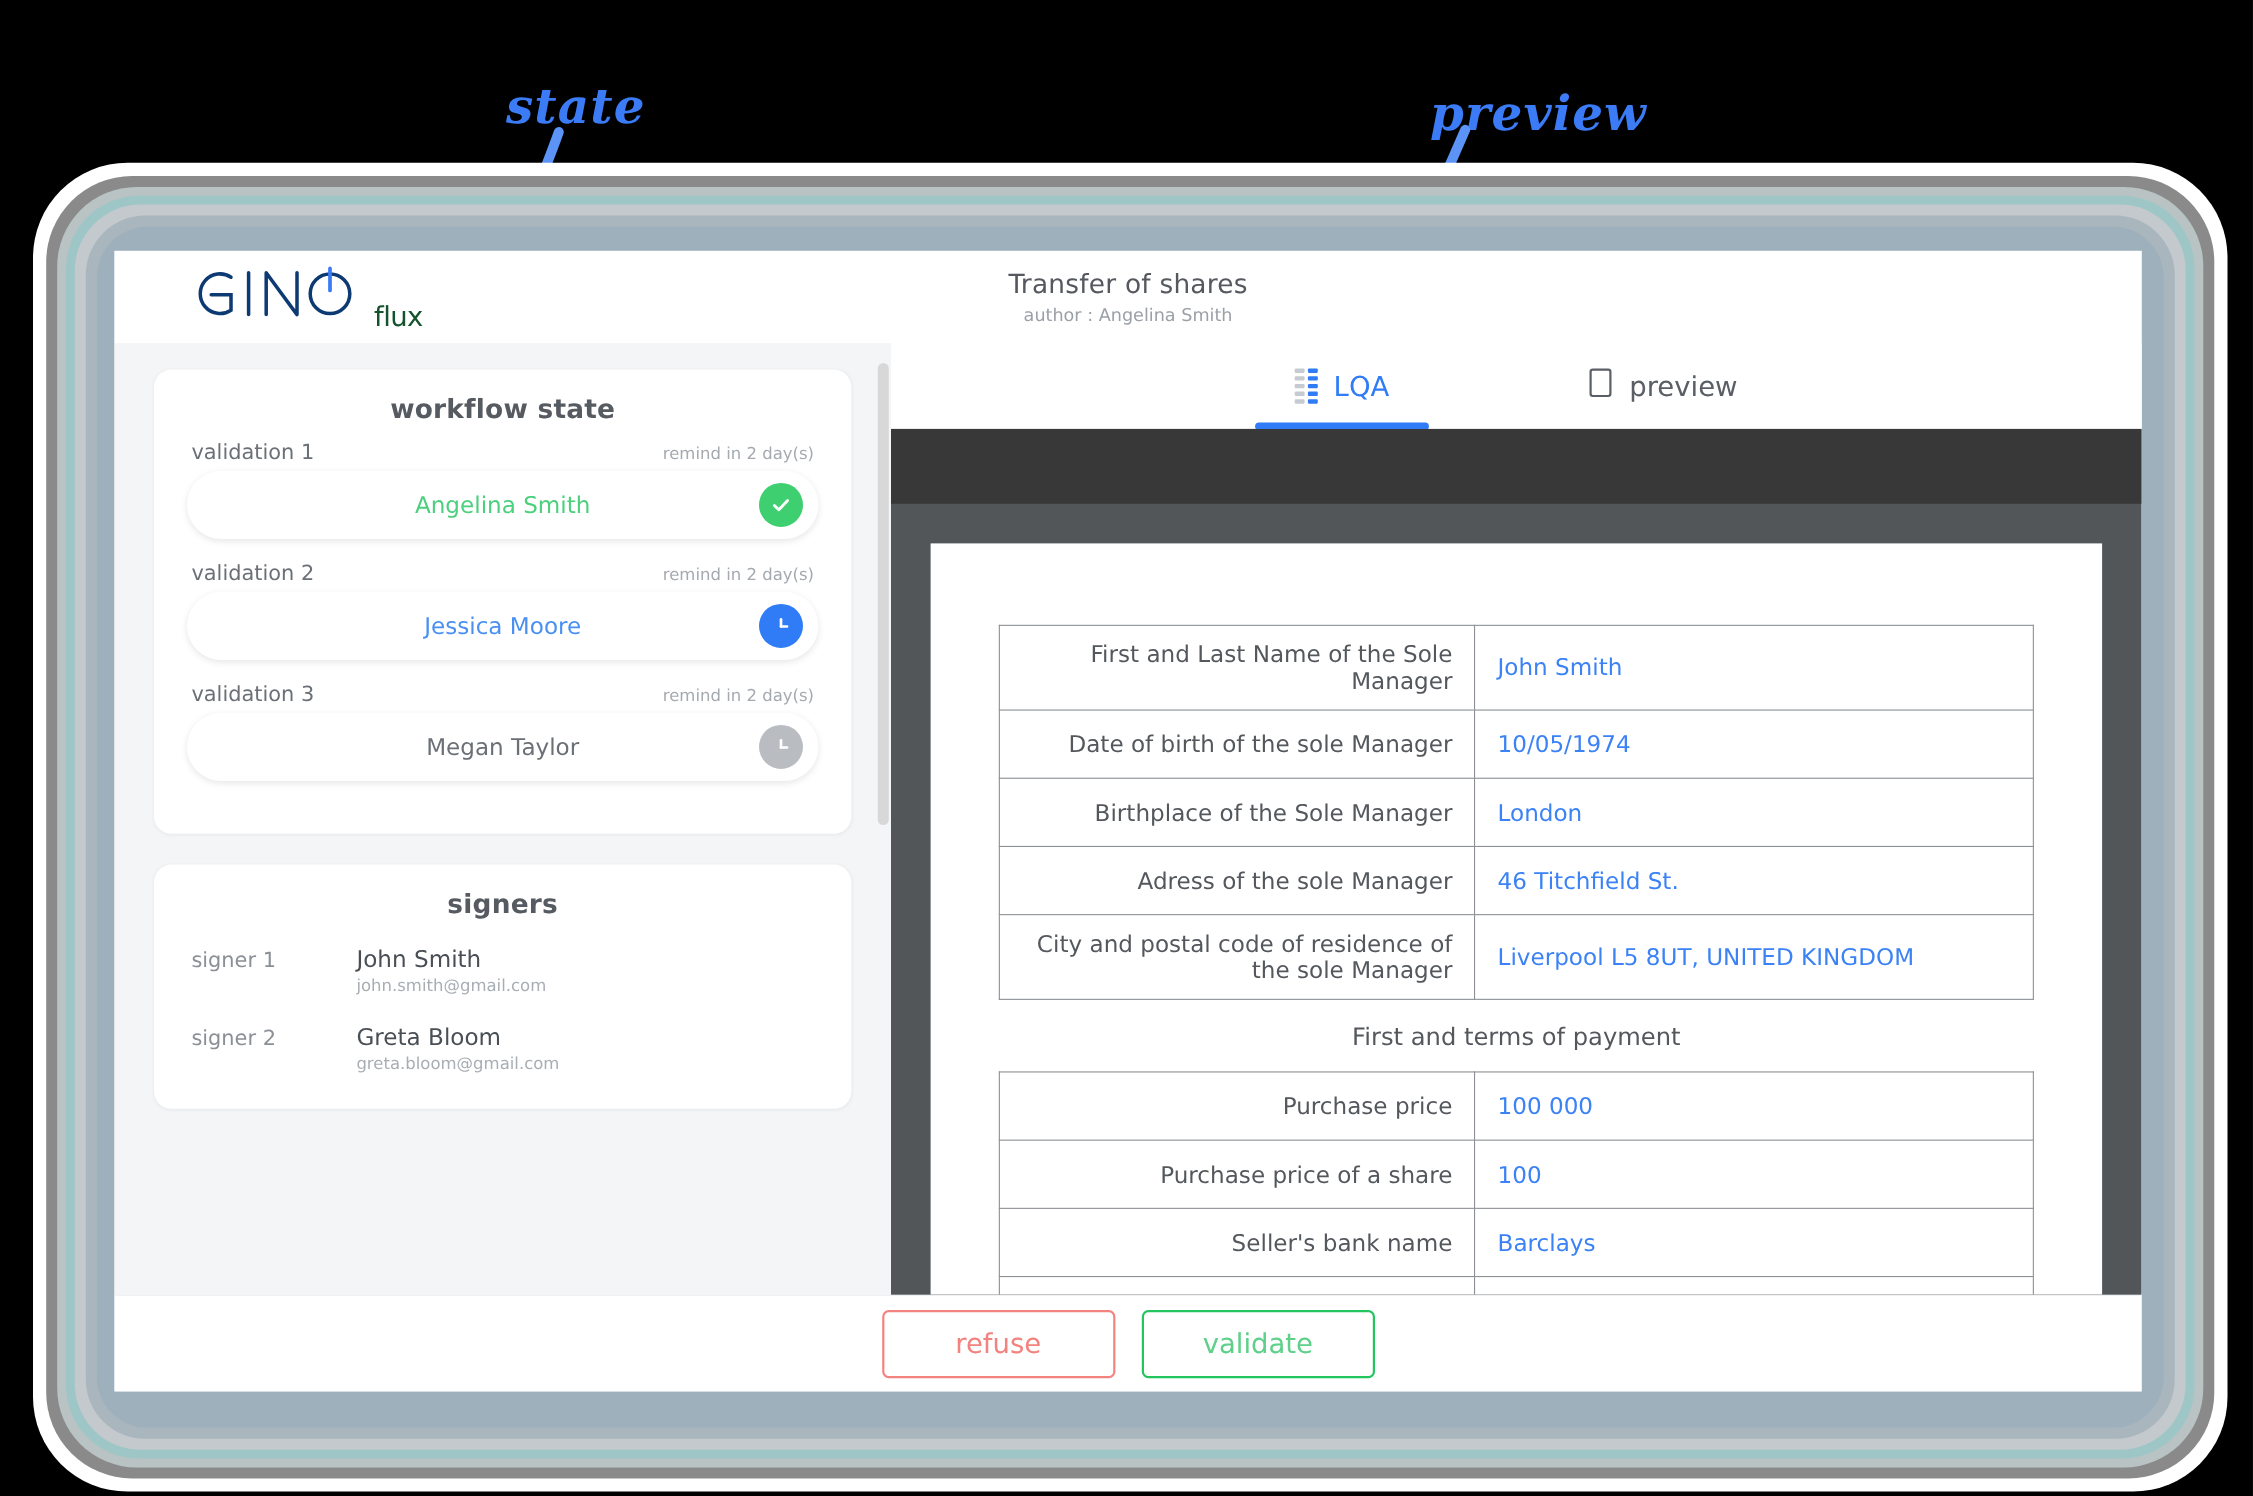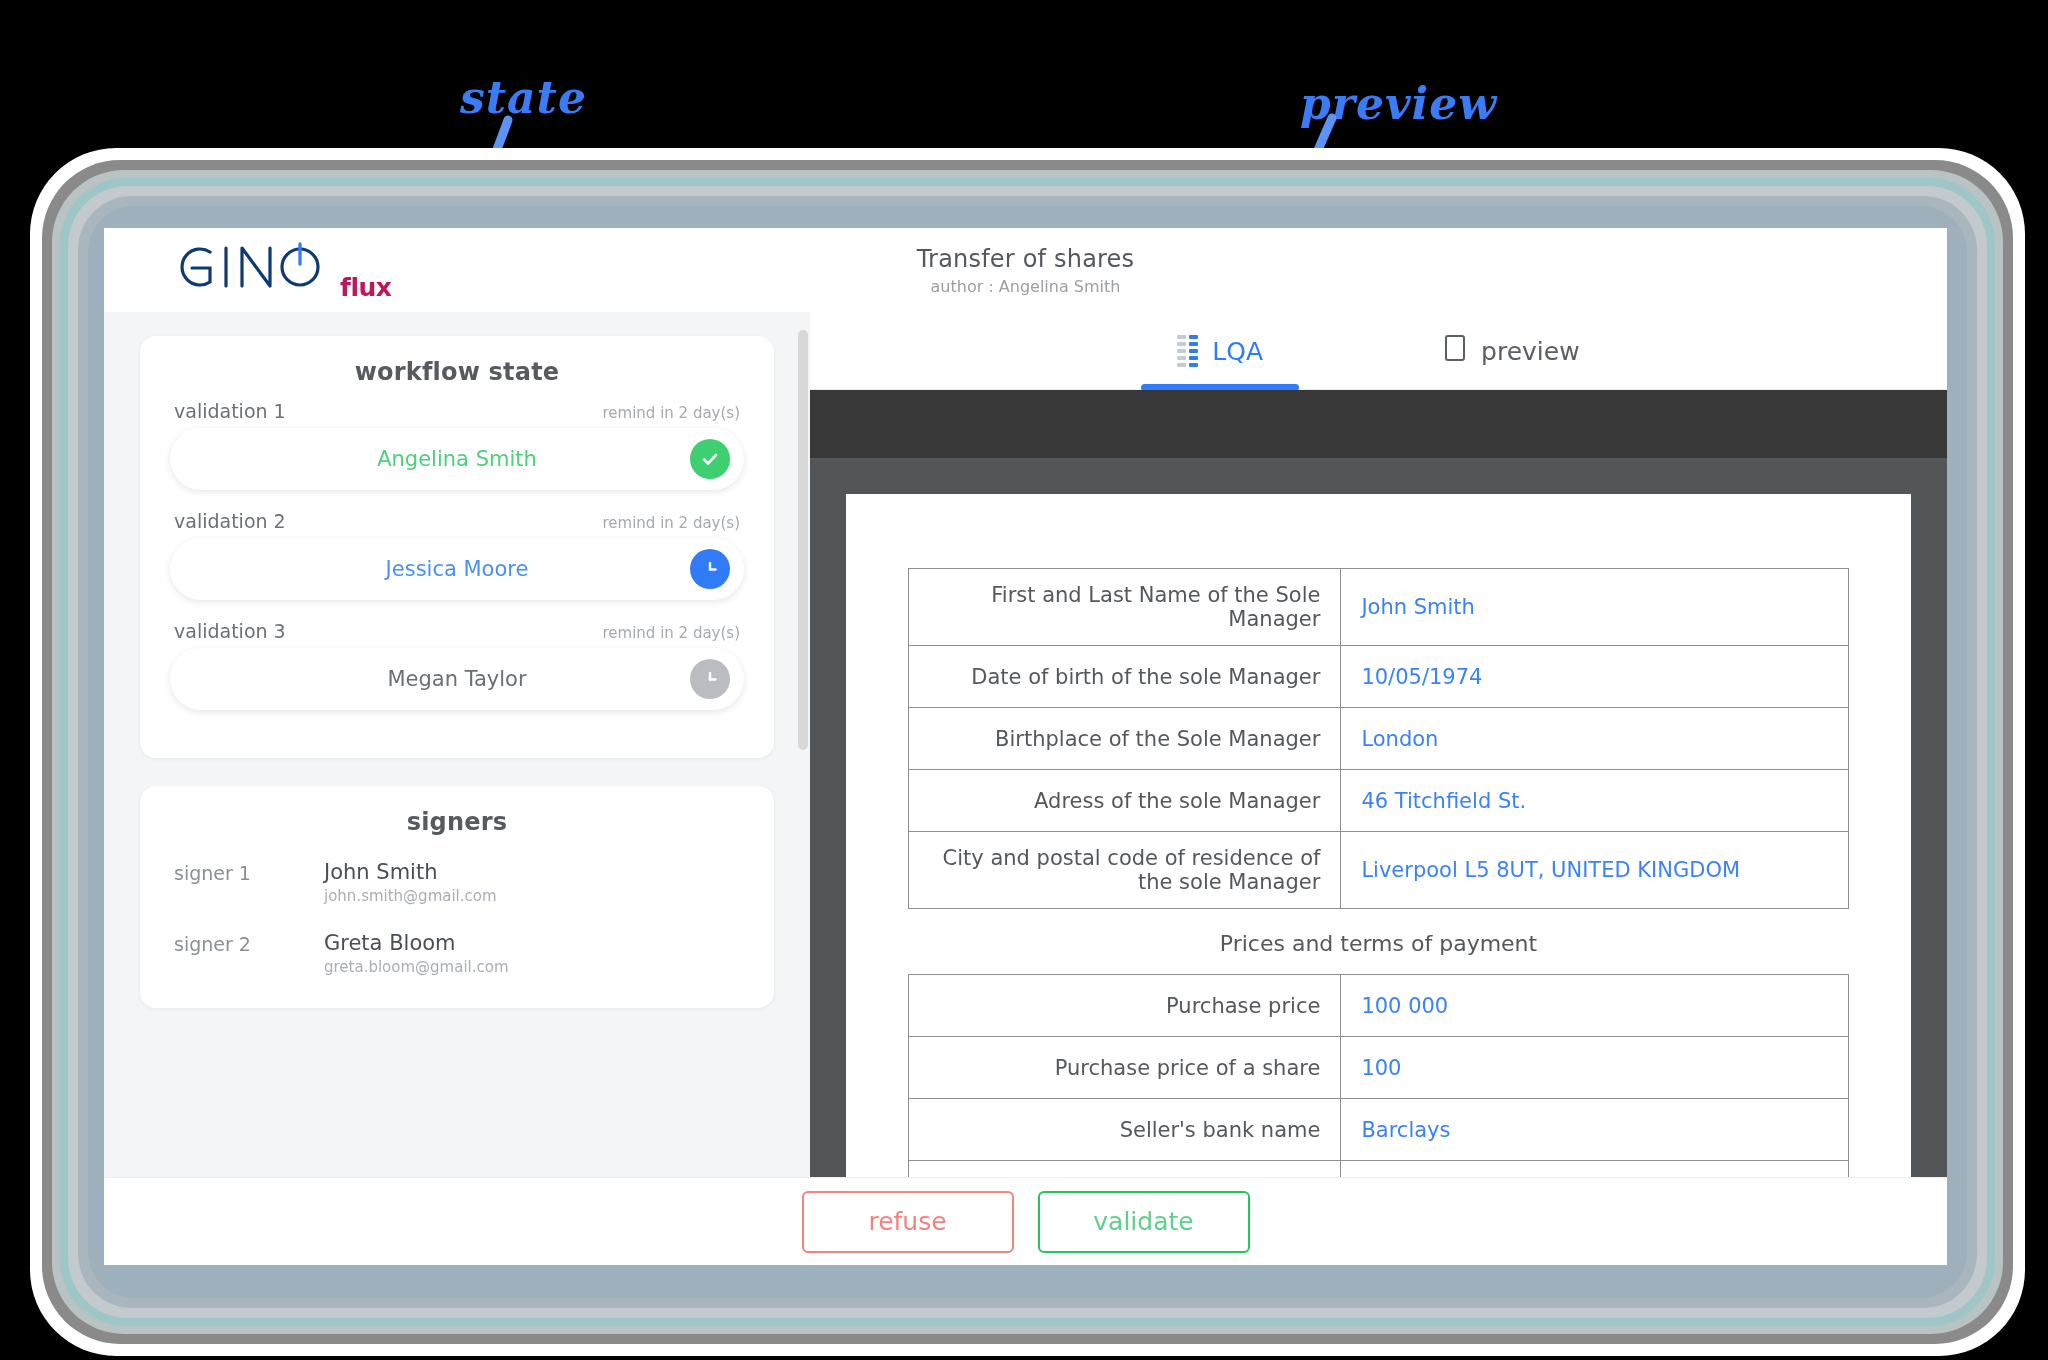--- a/index.html
+++ b/index.html
@@ -99,23 +99,23 @@
   }
   .logo {
     position: absolute;
     left: 62px; top: 50%;
     transform: translateY(-50%);
     display: flex;
     align-items: baseline;
   }
   .logo-mark { display: block; }
   .logo-sub {
-    color: #be185d;
+    color: #14532d;
     font-size: 25px;
-    font-weight: 700;
+    font-weight: 400;
     margin-left: 2px;
     letter-spacing: -0.5px;
   }
   .doc-head {
     position: absolute;
     left: 0; right: 0; top: 50%;
     transform: translateY(-50%);
     text-align: center;
     pointer-events: none;
   }
@@ -468,21 +468,21 @@
                 <td class="k">Adress of the sole Manager</td>
                 <td class="v">46 Titchfield St.</td>
               </tr>
               <tr>
                 <td class="k">City and postal code of residence of the sole Manager</td>
                 <td class="v">Liverpool L5 8UT, UNITED KINGDOM</td>
               </tr>
             </tbody>
               </table>
 
-            <div class="section-head">Prices and terms of payment</div>
+            <div class="section-head">First and terms of payment</div>
 
             <table class="doc-table">
               <tbody>
                   <tr>
                 <td class="k">Purchase price</td>
                 <td class="v">100 000</td>
               </tr>
               <tr>
                 <td class="k">Purchase price of a share</td>
                 <td class="v">100</td>

